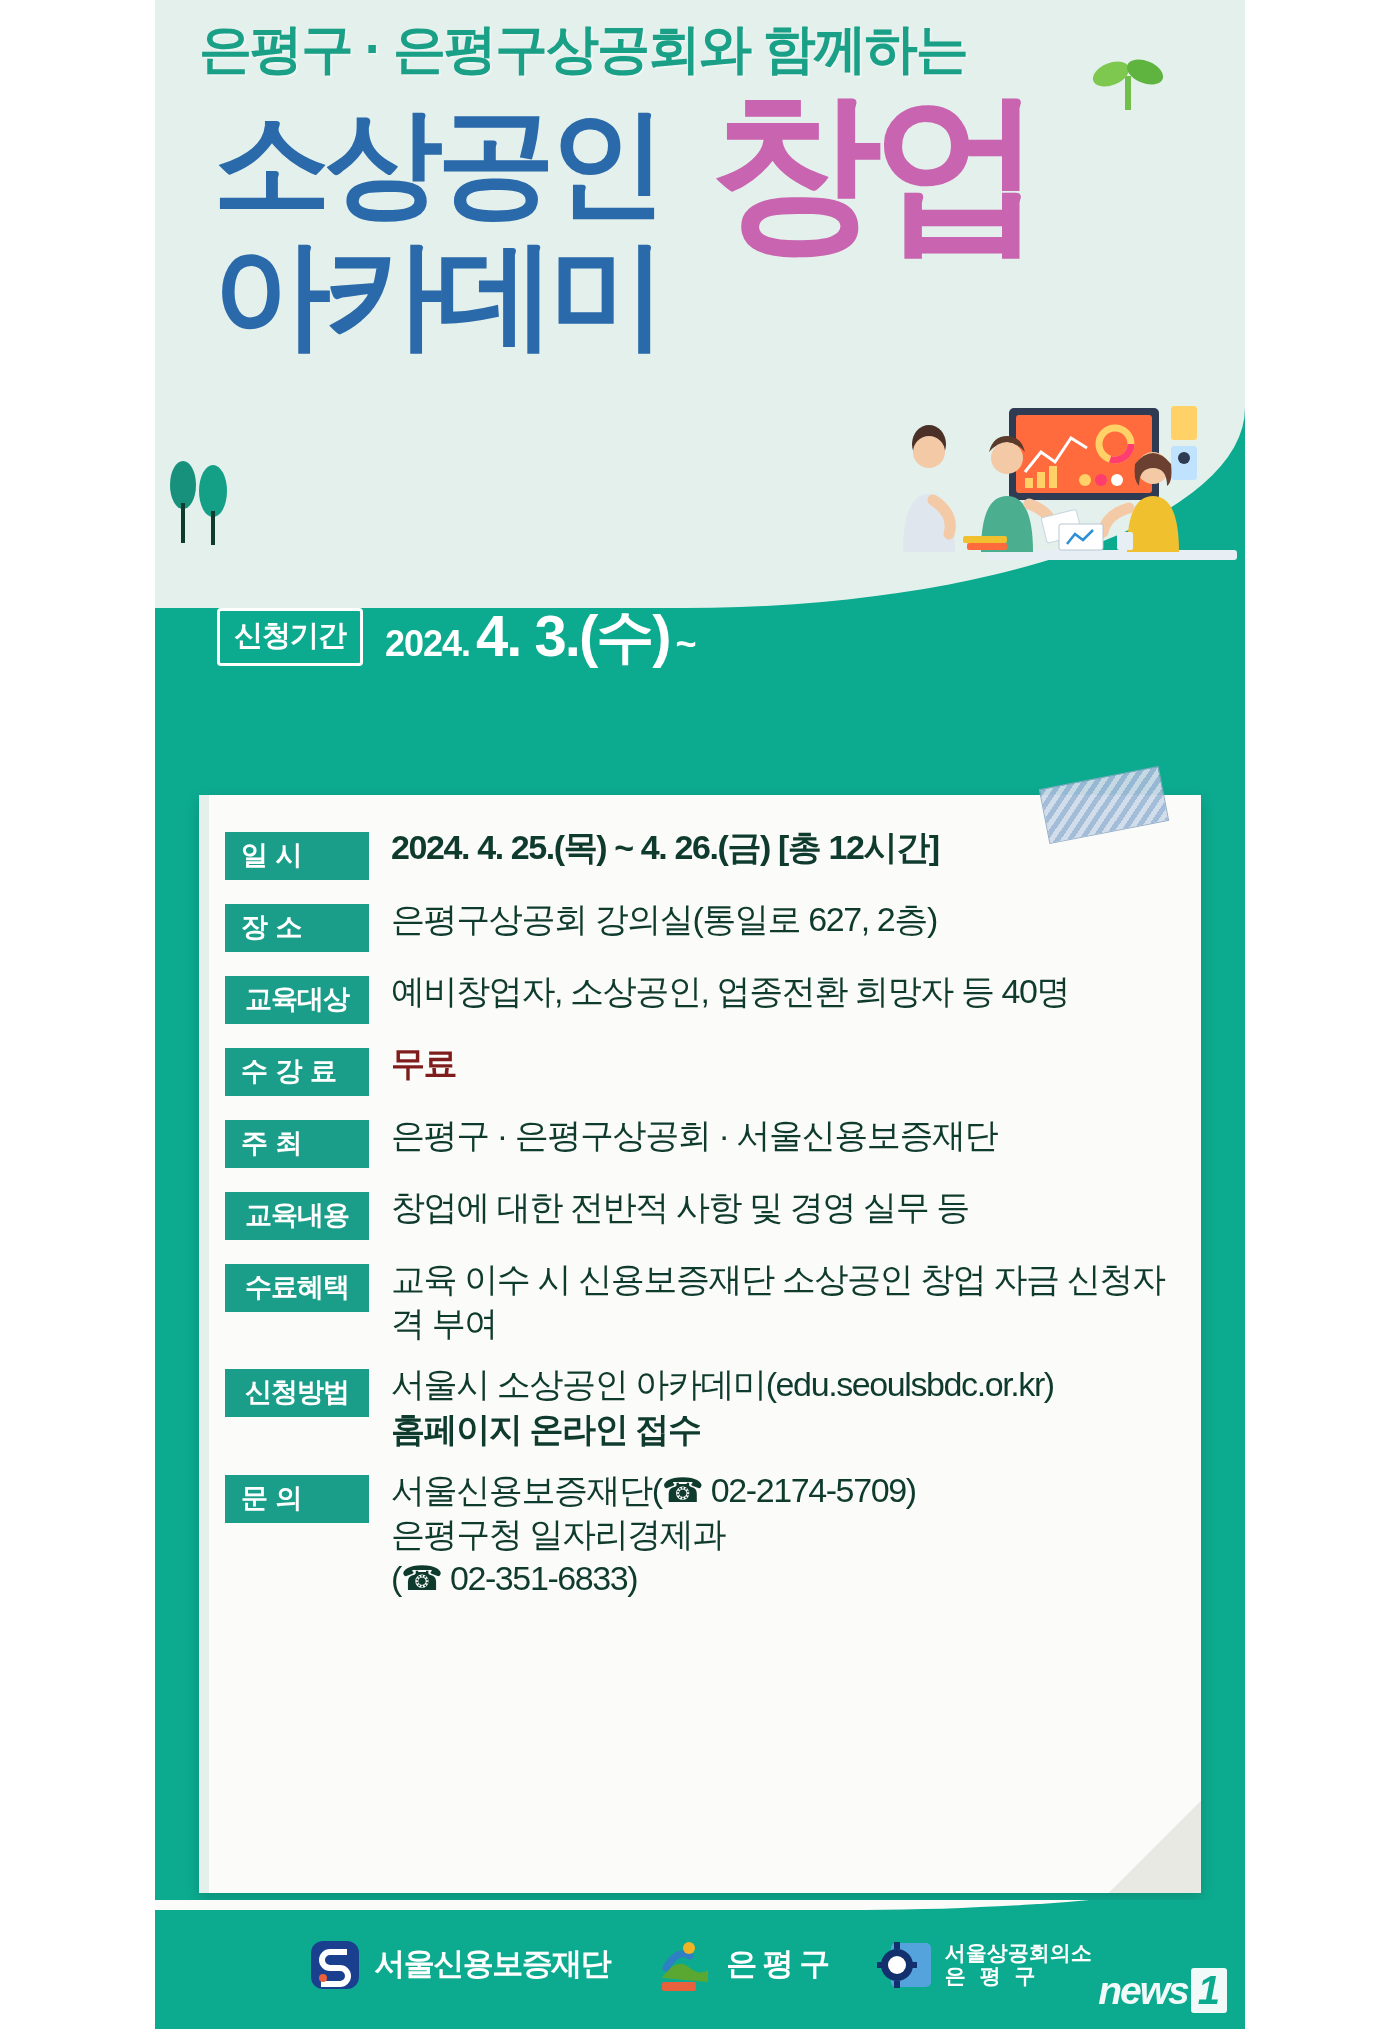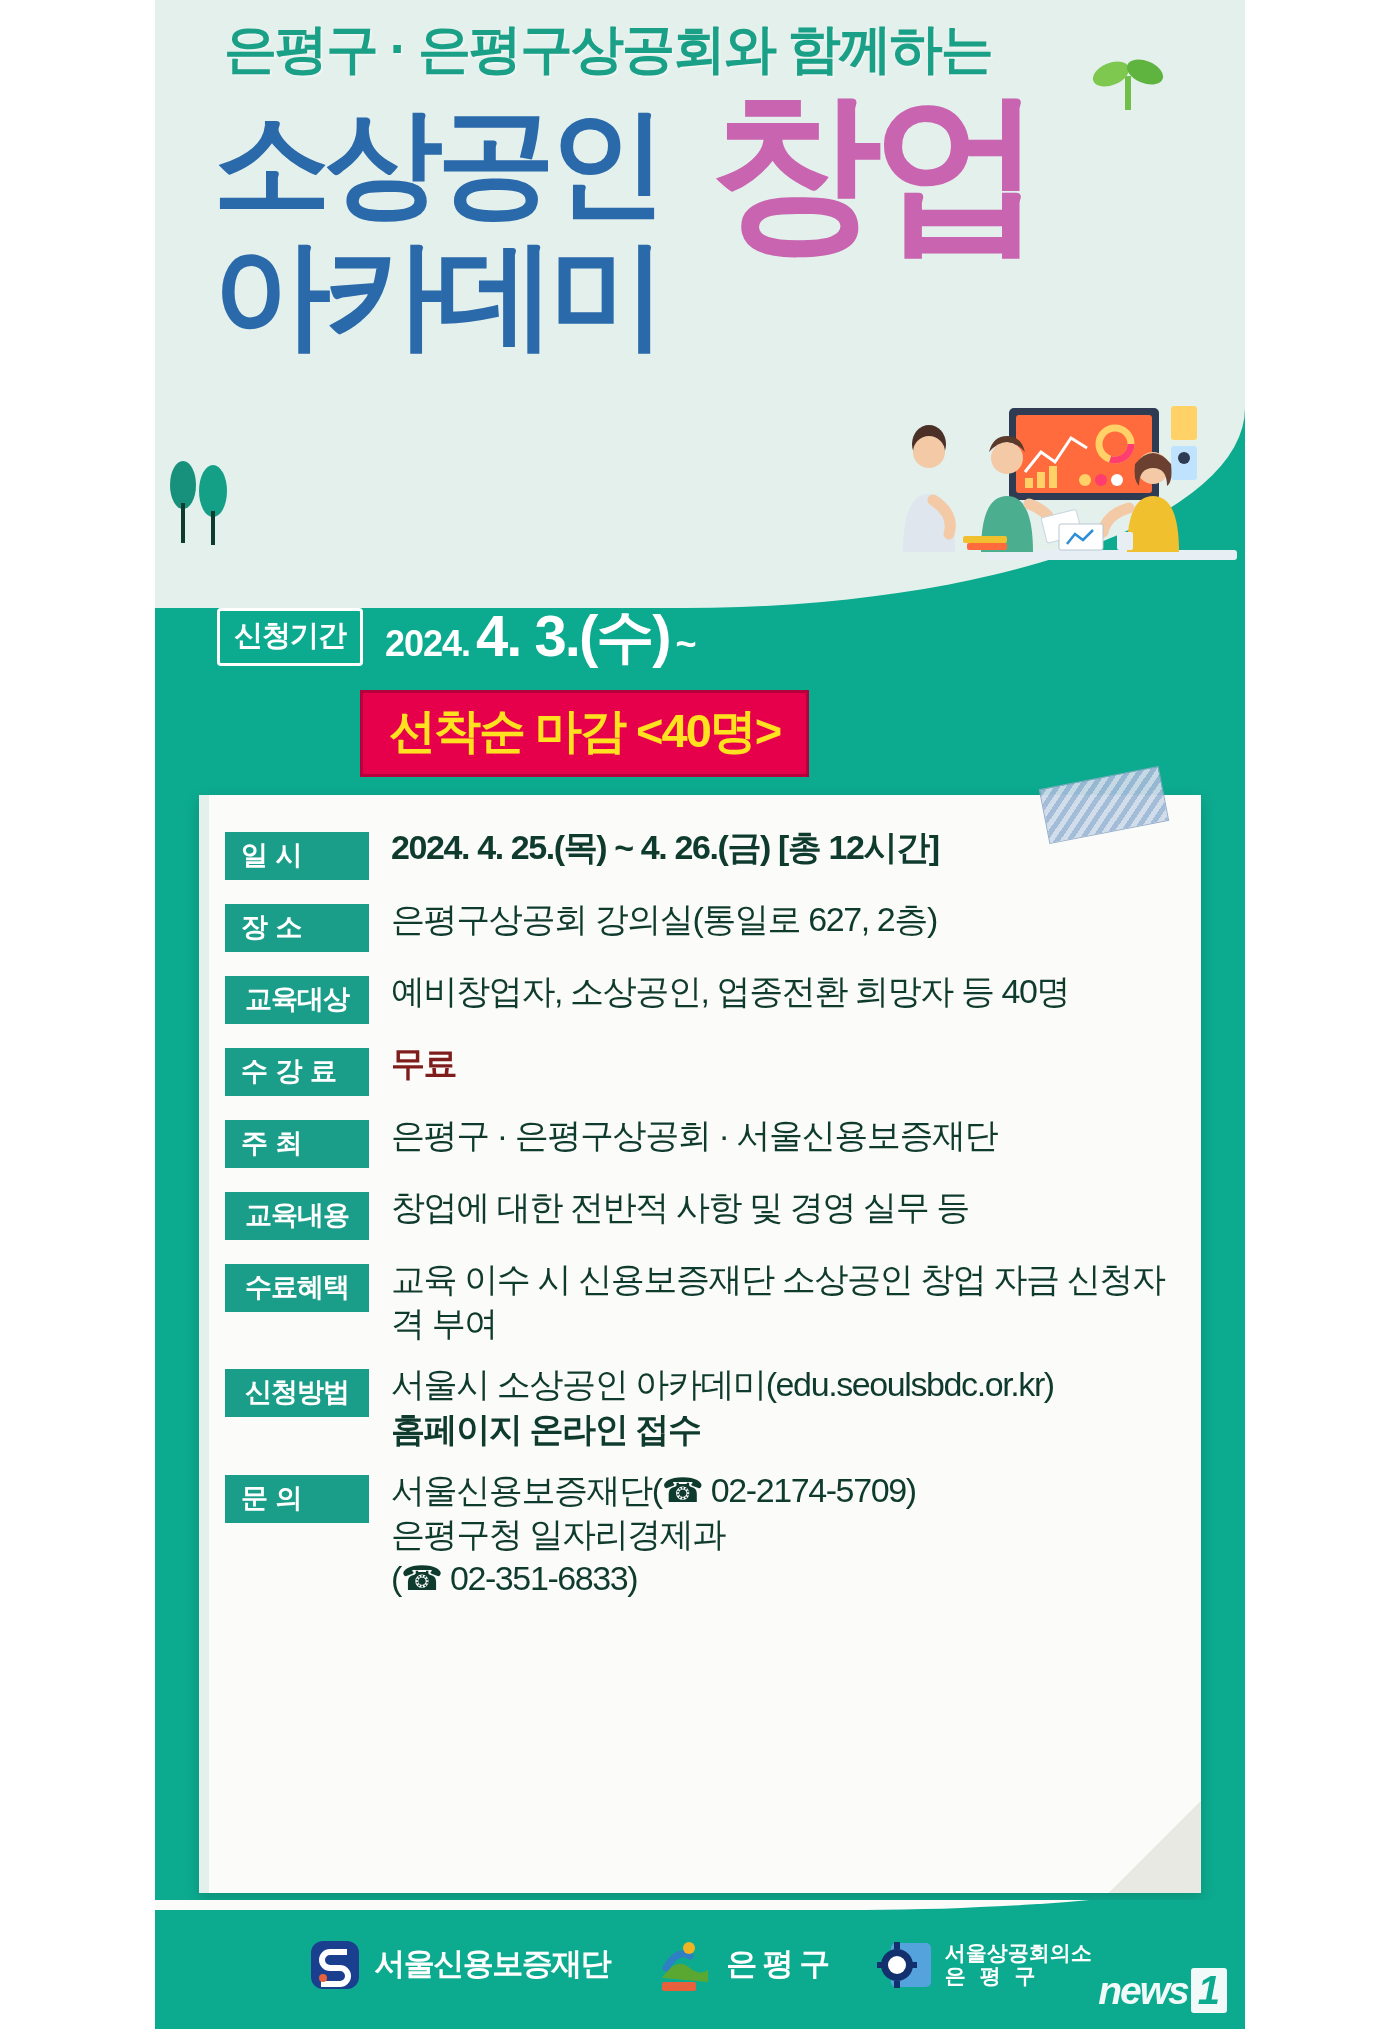--- a/index.html
+++ b/index.html
@@ -44,21 +44,21 @@
     background:#e4f0ec;
     border-bottom-right-radius:560px 200px;
   }
   .teal-curve-mask2 {
     position:absolute; left:0; top:378px; width:62%; height:155px;
     background:#e4f0ec;
   }
 
   
   .kicker {
-    position:absolute; left:69px; top:14px;
+    position:absolute; left:44px; top:14px;
     font-size:53px; font-weight:bold; letter-spacing:-2px;
     color:#19a086; white-space:nowrap;
     text-shadow:2px 2px 0 rgba(255,255,255,.35);
   }
   .title-main {
     position:absolute; left:58px; top:96px;
     font-size:118px; font-weight:bold; line-height:1.12;
     letter-spacing:-6px; color:#2a6aaa; white-space:nowrap;
   }
   .title-main .ln2 { display:block; }
@@ -276,21 +276,20 @@
 
     <div class="apply-row">
       <div class="tag-outline">신청기간</div>
       <div class="apply-date">
         <span>2024.</span>
         <span class="big">4. 3.(수)</span>
         <span>~</span>
       </div>
     </div>
 
-    <div class="deadline-box">선착순 마감 &lt;40명&gt;</div>
 
     <div class="card">
       <div class="clip"></div>
 
       <div class="rows">
 
         <div class="row">
           <div class="row-label spread">
             <span>일    시</span>
           </div>

